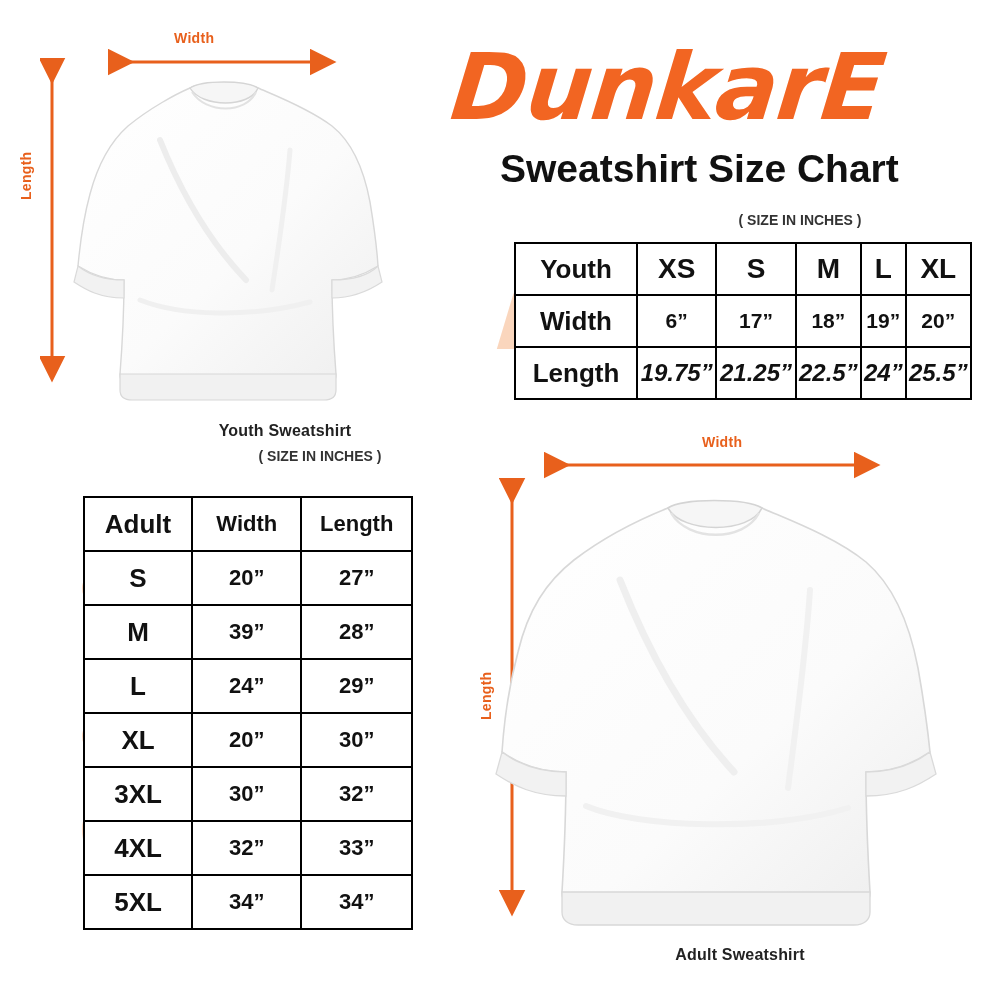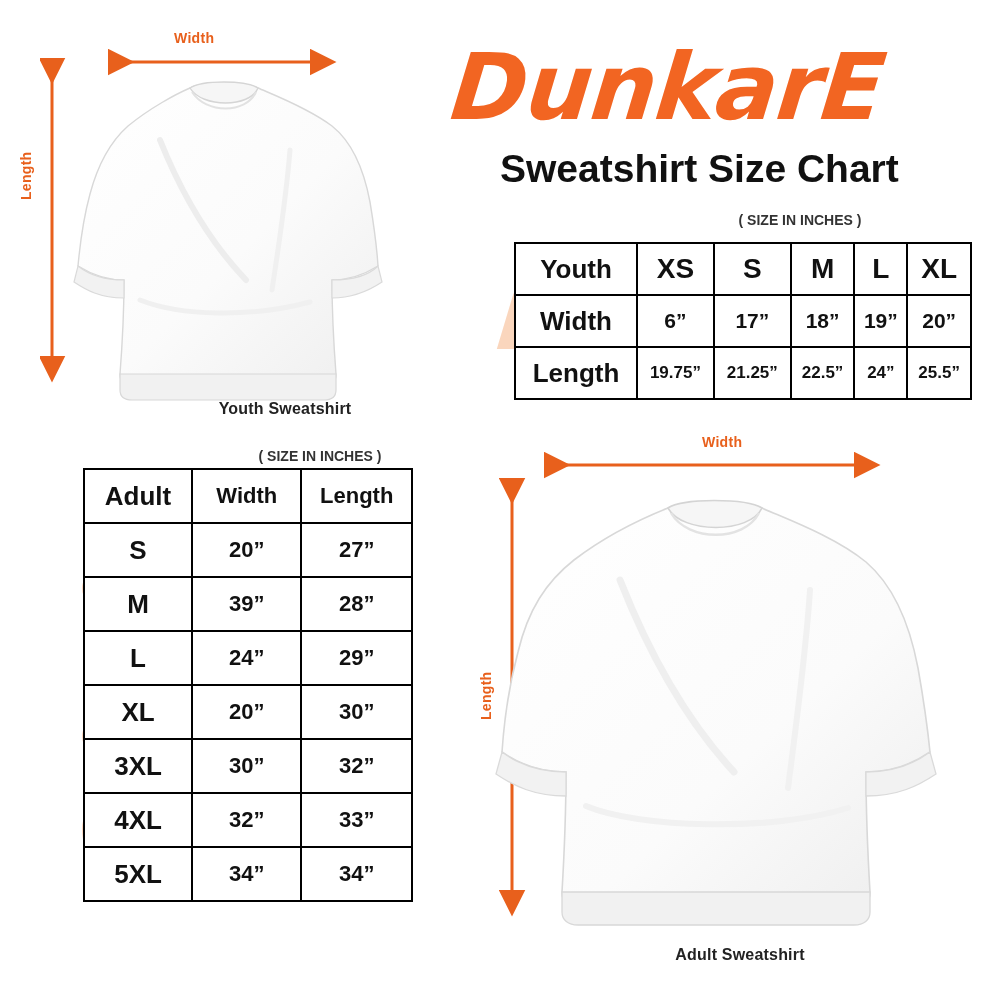--- a/index.html
+++ b/index.html
@@ -89,21 +89,22 @@
   #youth-table td.colhead {
     font-weight: bold;
     font-size: 28px;
     margin-left: 38px;
   }
   #youth-table td.val {
     font-weight: bold;
     font-size: 21px;
   }
   #youth-table td.val.small {
-    font-size: 17px;
+    font-size: 24px;
+    font-style: italic;
   }
 
   
   #adult-table { width: 330px; }
   #adult-table td { height: 50px; }
   #adult-table td.hd {
     font-weight: bold;
     font-size: 23px;
   }
   #adult-table td.sz {
@@ -194,21 +195,21 @@
 
     <path d="M80,344 L296,344 L296,360 C296,366 292,370 284,370 L92,370 C84,370 80,366 80,360 Z" fill="#f1f1f1" stroke="#d8d8d8" stroke-width="1.2"></path>
 
     <path d="M120,110 C140,160 168,210 206,250" stroke="#ededed" stroke-width="6" fill="none" stroke-linecap="round"></path>
     <path d="M250,120 C246,170 238,220 232,260" stroke="#f0f0f0" stroke-width="5" fill="none" stroke-linecap="round"></path>
     <path d="M100,270 C140,286 210,288 270,272" stroke="#f0f0f0" stroke-width="5" fill="none" stroke-linecap="round"></path>
   </svg>
 </div>
 <div class="abs dim-label" style="left:174px; top:30px;">Width</div>
 <div class="abs dim-label" style="left:18px; top:200px; transform:rotate(-90deg); transform-origin:left top;">Length</div>
-<div class="abs label-caption" style="left:160px; top:400px; width:250px;">Youth Sweatshirt</div>
+<div class="abs label-caption" style="left:160px; top:422px; width:250px;">Youth Sweatshirt</div>
 
 <div class="abs brand" style="left:452px; top:42px;">DunkarE</div>
 <div class="abs chart-title" style="left:500px; top:147px;">Sweatshirt Size Chart</div>
 <div class="abs units-note" style="left:630px; top:212px; width:340px; text-align:center;">( SIZE IN INCHES )</div>
 
 <div class="abs" style="left:514px; top:242px; z-index:2;">
   <table class="size-table" id="youth-table">
     <tbody>
       <tr>
         <td class="rowhead">Youth</td>
@@ -233,21 +234,21 @@
         <td class="val small">22.5”</td>
         <td class="val small">24”</td>
         <td class="val small">25.5”</td>
       </tr>
     </tbody>
   </table>
 </div>
 
 <div class="abs units-note" style="left:170px; top:448px; width:300px; text-align:center;">( SIZE IN INCHES )</div>
 
-<div class="abs" style="left:83px; top:468px; z-index:2;">
+<div class="abs" style="left:83px; top:496px; z-index:2;">
   <table class="size-table" id="adult-table">
     <tbody>
       <tr>
         <td class="hd sz">Adult</td>
         <td class="hd val">Width</td>
         <td class="hd val">Length</td>
       </tr>
       <tr>
         <td class="sz">S</td>
         <td class="val">20”</td>

